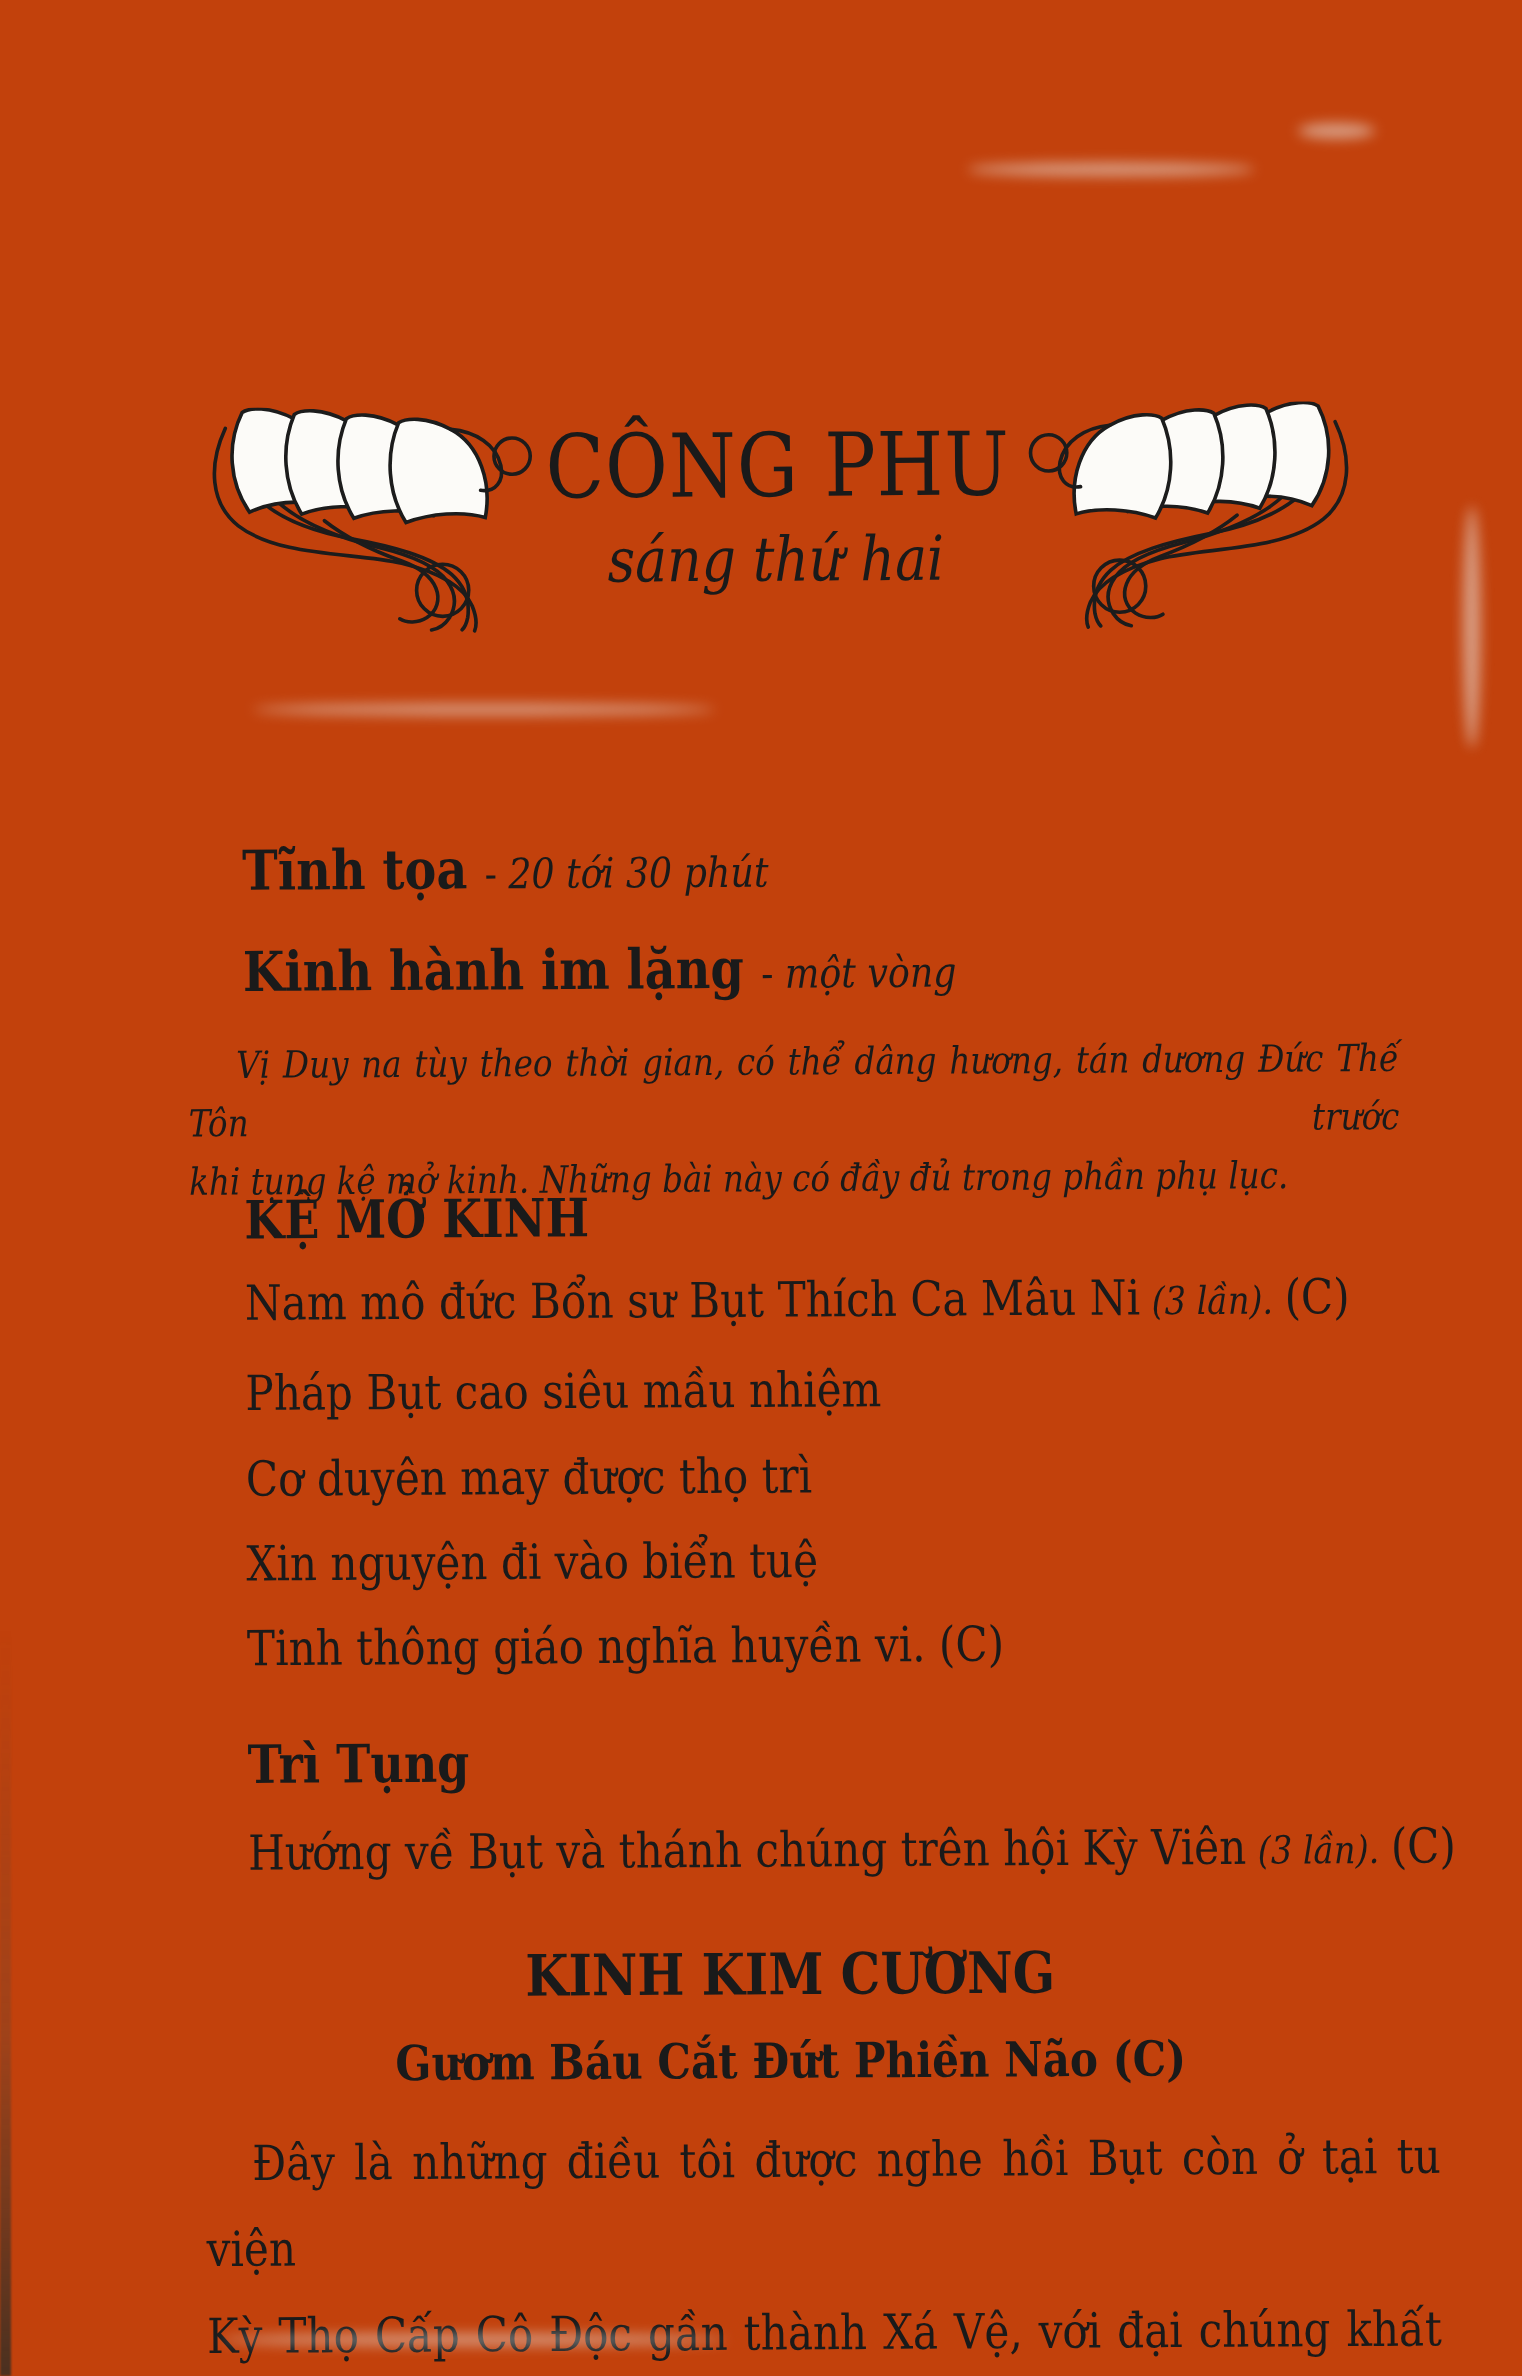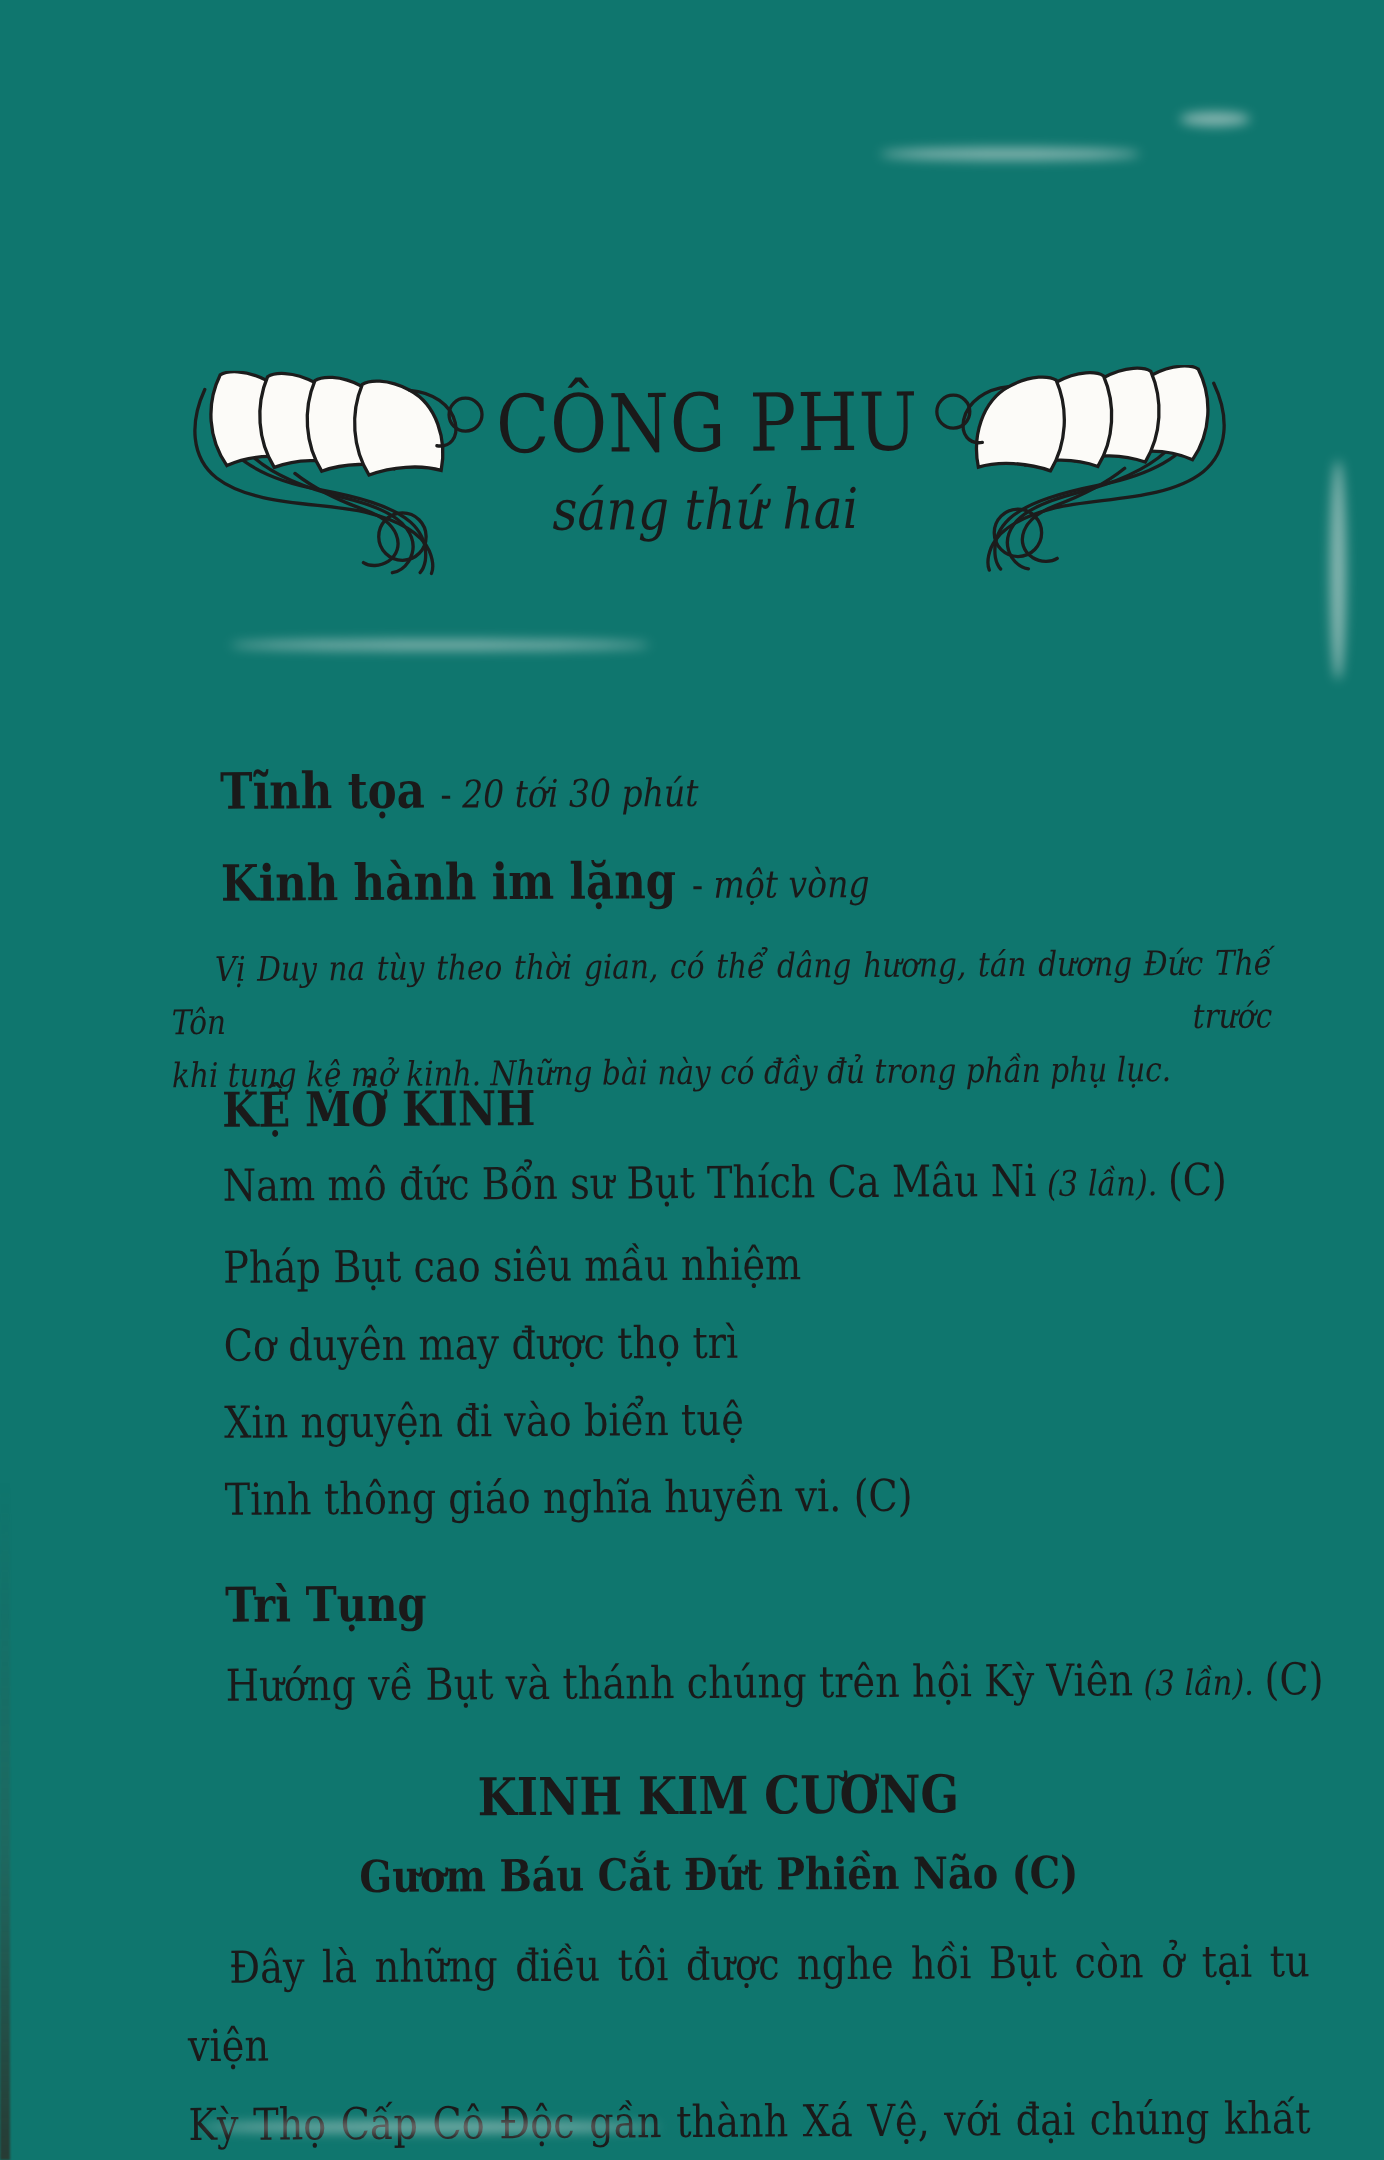--- a/index.html
+++ b/index.html
@@ -1,18 +1,18 @@
 <!DOCTYPE html>
 <html><head>
 <meta charset="utf-8">
 <style>
   html,body{margin:0;padding:0;background:#888;}
   .page{
     position:relative; width:1384px; height:2160px; overflow:hidden;
-    background:#0f766e; color:#1a1a1a;
+    background:#c2410c; color:#1a1a1a;
     font-family:"DejaVu Serif","Liberation Serif",serif;
   }
   .content{position:absolute; inset:0; transform:rotate(-0.35deg); transform-origin:690px 1080px;}
   
   .txt{position:absolute; transform:scaleX(0.87); transform-origin:0 0; white-space:nowrap; line-height:1.15;}
 
   
   .orn{position:absolute; width:312px; height:206px;}
   .orn.left{left:190px; top:368px;}
   .orn.right{left:925px; top:368px;}

